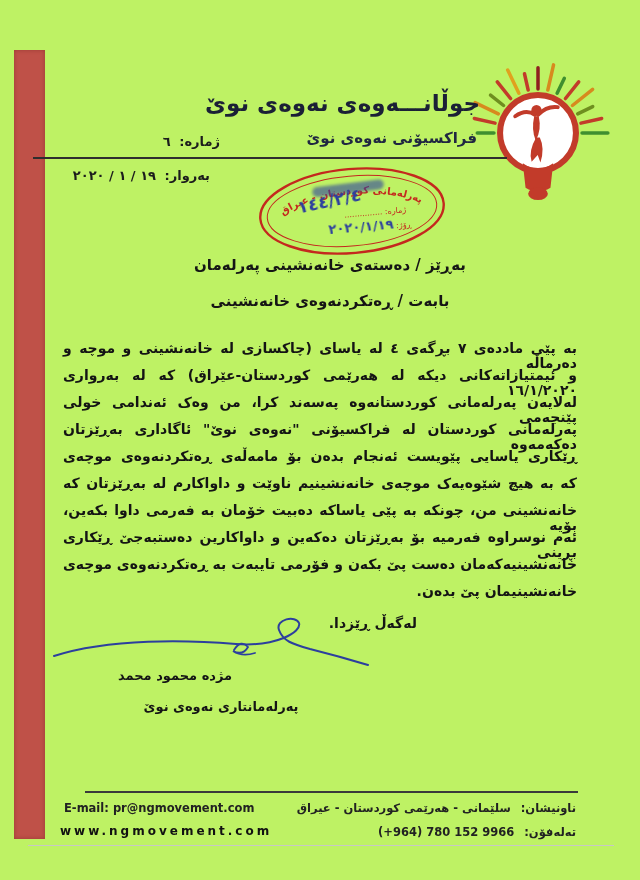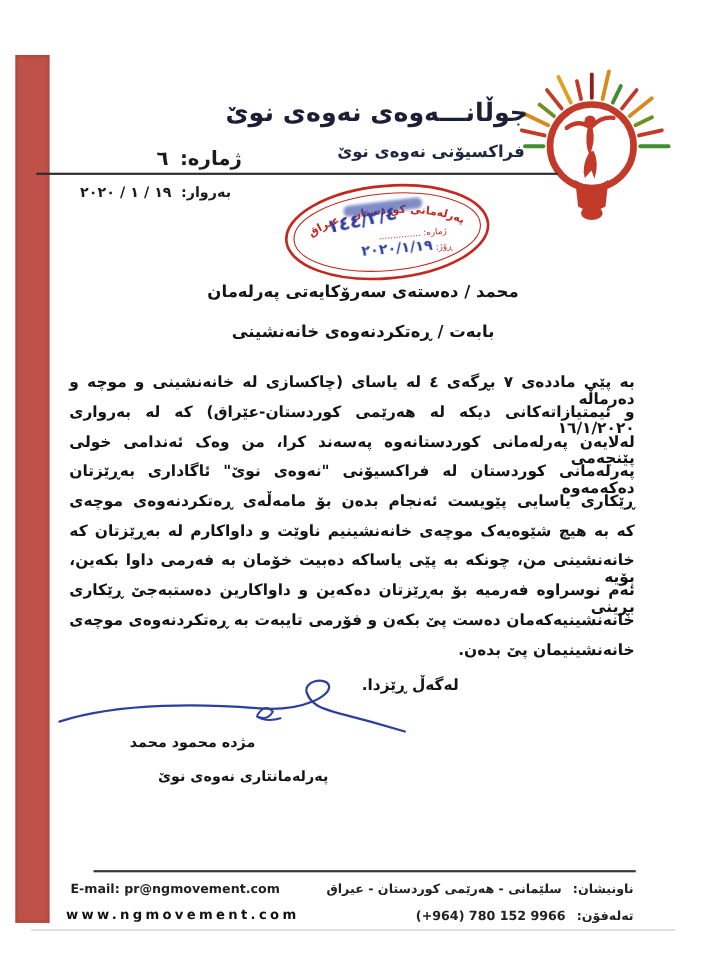--- a/index.html
+++ b/index.html
@@ -1,27 +1,27 @@
 <!DOCTYPE html>
 <html><head>
 <meta charset="utf-8">
 <style>
   * { margin:0; padding:0; box-sizing:border-box; }
   body { background:#e9e9e9; font-family:"DejaVu Sans", sans-serif; }
   .page {
     position:relative; width:640px; height:880px; margin:0 auto;
-    background:#ffffff; overflow:hidden; color:#151515;
+    background:#bef264; overflow:hidden; color:#151515;
   }
   .redbar { position:absolute; left:14px; top:50px; width:31px; height:789px; background:#bf5148; box-shadow:inset 0 0 4px rgba(90,20,15,.35); }
 
   
   .logo { position:absolute; right:26px; top:54px; width:152px; height:164px; }
   .org-title { position:absolute; right:160px; top:90px; font-size:23px; font-weight:bold; color:#1b2036; direction:rtl; white-space:nowrap; }
   .org-subtitle { position:absolute; right:163px; top:129px; font-size:15px; font-weight:bold; color:#202741; direction:rtl; white-space:nowrap; }
-  .ref-num { position:absolute; right:420px; top:134px; font-size:18px; font-weight:bold; direction:rtl; white-space:nowrap; color:#1c1c1c; }
+  .ref-num { position:absolute; right:420px; top:134px; font-size:13px; font-weight:bold; direction:rtl; white-space:nowrap; color:#1c1c1c; }
   .hline { position:absolute; left:33px; top:157px; width:474px; height:2px; background:#2e2e2e; }
   .ref-date { position:absolute; right:430px; top:168px; font-size:13px; font-weight:bold; direction:rtl; white-space:nowrap; color:#1c1c1c; }
   .ref-num .val, .ref-date .val { margin-right:4px; }
 
   
   .stamp { position:absolute; left:256px; top:166px; width:192px; height:90px; transform:rotate(-5deg); }
   .stamp svg { position:absolute; inset:0; }
   .stamp-smudge { position:absolute; left:58px; top:17px; width:72px; height:10px; background:rgba(44,63,158,.6); border-radius:5px; filter:blur(1.6px); transform:rotate(-2deg); }
   .stamp-number { position:absolute; left:42px; top:23px; font-size:17px; font-weight:bold; color:#2c3f9e; direction:ltr; transform:rotate(-7deg); letter-spacing:1px; filter:blur(.3px); }
   .stamp-numline { position:absolute; left:46px; top:44px; width:104px; font-size:8px; color:#c4281e; direction:rtl; white-space:nowrap; }
@@ -109,21 +109,21 @@
     </svg>
     <div class="stamp-smudge"></div>
     <div class="stamp-number">١٤٤/٢/٤</div>
     <div class="stamp-numline">ژمارە: ...............</div>
     <div class="stamp-dateline">
       <span>ڕۆژ:</span>
       <span class="hand">٢٠٢٠/١/١٩</span>
     </div>
   </div>
 
-  <div class="salutation">محمد / دەستەی سەرۆکایەتی پەرلەمان</div>
+  <div class="salutation">بەڕێز / دەستەی خانەنشینی پەرلەمان</div>
   <div class="subject">بابەت / ڕەتکردنەوەی خانەنشینی</div>
 
   <div class="body-text">
     <div class="line">بە پێی ماددەی ٧ بڕگەی ٤ لە یاسای (چاکسازی لە خانەنشینی و موچە و دەرماڵە</div>
     <div class="line">و ئیمتیازاتەکانی دیکە لە هەرێمی کوردستان-عێراق) کە لە بەرواری ١٦/١/٢٠٢٠</div>
     <div class="line">لەلایەن پەرلەمانی کوردستانەوە پەسەند کرا، من وەک ئەندامی خولی پێنجەمی</div>
     <div class="line">پەرلەمانی کوردستان لە فراکسیۆنی "نەوەی نوێ" ئاگاداری بەڕێزتان دەکەمەوە</div>
     <div class="line">ڕێکاری یاسایی پێویست ئەنجام بدەن بۆ مامەڵەی ڕەتکردنەوەی موچەی</div>
     <div class="line">کە بە هیچ شێوەیەک موچەی خانەنشینیم ناوێت و داواکارم لە بەڕێزتان کە</div>
     <div class="line">خانەنشینی من، چونکە بە پێی یاساکە دەبیت خۆمان بە فەرمی داوا بکەین، بۆیە</div>

